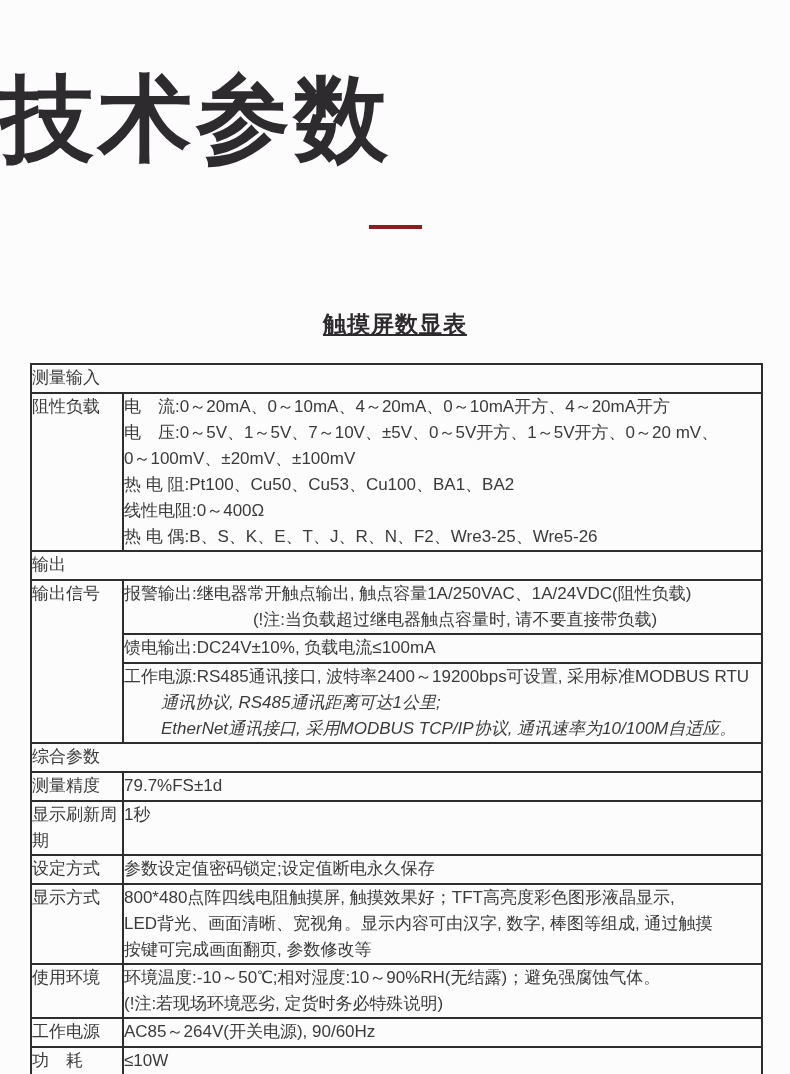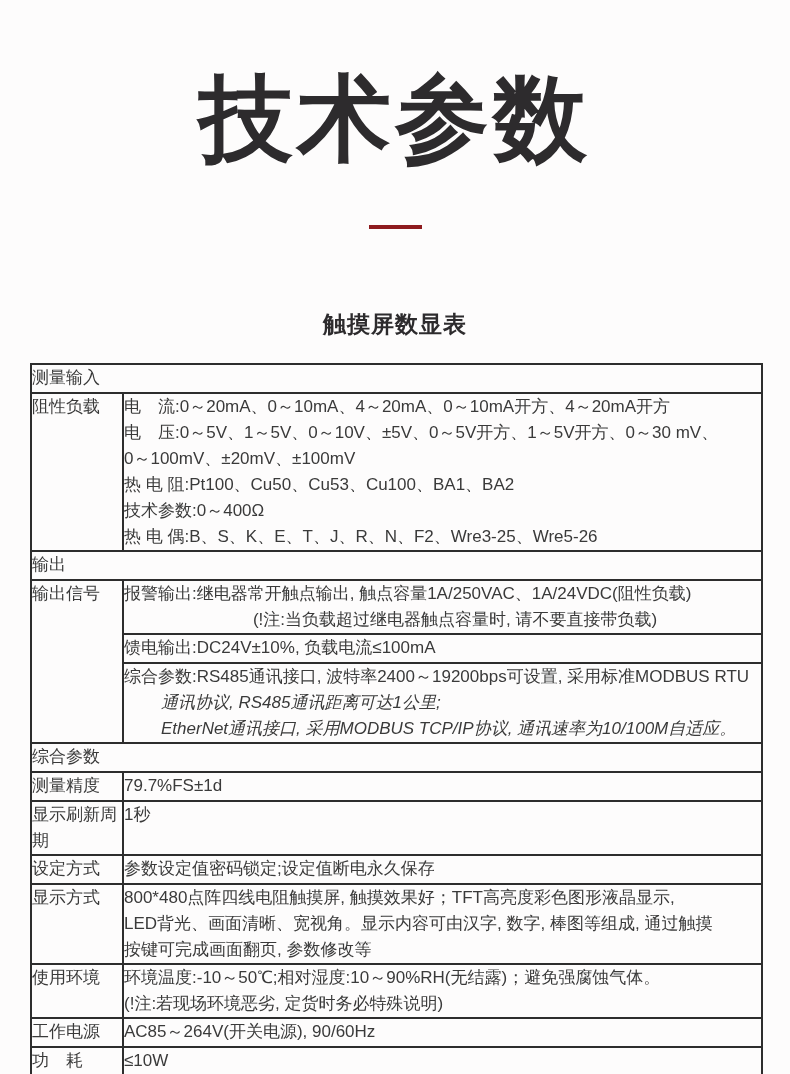--- a/index.html
+++ b/index.html
@@ -10,40 +10,40 @@
     width: 790px;
     height: 1074px;
     background: var(--page-bg, #fdfcfc);
     color: var(--text-color, #3a3a3a);
     font-family: "Liberation Sans", sans-serif;
     overflow: hidden;
   }
   .title {
     margin: 0;
     padding-top: 70px;
-    text-align: center;
     font-size: 94px;
     line-height: 1.04;
     font-weight: 900;
     letter-spacing: 4px;
     color: var(--title-color, #2d2b2d);
   }
   .accent-dash {
     width: 53px;
     height: 4px;
     margin: 57px auto 0;
     background: var(--accent-color, #8e1b1e);
   }
   .subtitle {
     margin: 80px 0 0;
     text-align: center;
     font-size: 23px;
     font-weight: 700;
     color: var(--title-color, #333333);
     letter-spacing: 1px;
+    text-decoration: underline;
   }
   table.spec-table {
     margin: 23px 0 0 30px;
     width: 733px;
     border-collapse: collapse;
     table-layout: fixed;
     font-size: 17px;
     font-weight: 500;
   }
   .spec-table td {
@@ -92,24 +92,24 @@
 
     <tbody>
         <tr class="h27">
       <td colspan="2" class="section-cell">测量输入</td>
     </tr>
 
     <tr>
       <td class="label-cell">阻性负载</td>
       <td class="value-cell">
         <div class="line">电　流:0～20mA、0～10mA、4～20mA、0～10mA开方、4～20mA开方</div>
-        <div class="line">电　压:0～5V、1～5V、0～10V、±5V、0～5V开方、1～5V开方、0～30 mV、</div>
+        <div class="line">电　压:0～5V、1～5V、7～10V、±5V、0～5V开方、1～5V开方、0～20 mV、</div>
         <div class="line">0～100mV、±20mV、±100mV</div>
         <div class="line">热 电 阻:Pt100、Cu50、Cu53、Cu100、BA1、BA2</div>
-        <div class="line">技术参数:0～400Ω</div>
+        <div class="line">线性电阻:0～400Ω</div>
         <div class="line">热 电 偶:B、S、K、E、T、J、R、N、F2、Wre3-25、Wre5-26</div>
       </td>
     </tr>
 
     <tr class="h27">
       <td colspan="2" class="section-cell">输出</td>
     </tr>
 
     <tr>
       <td class="label-cell" rowspan="3">输出信号</td>
@@ -120,21 +120,21 @@
     </tr>
 
     <tr class="h27">
       <td class="value-cell">
         <div class="line">馈电输出:DC24V±10%, 负载电流≤100mA</div>
       </td>
     </tr>
 
     <tr>
       <td class="value-cell">
-        <div class="line">综合参数:RS485通讯接口, 波特率2400～19200bps可设置, 采用标准MODBUS RTU</div>
+        <div class="line">工作电源:RS485通讯接口, 波特率2400～19200bps可设置, 采用标准MODBUS RTU</div>
         <div class="line indent-md">通讯协议, RS485通讯距离可达1公里;</div>
         <div class="line indent-md">EtherNet通讯接口, 采用MODBUS TCP/IP协议, 通讯速率为10/100M自适应。</div>
       </td>
     </tr>
 
     <tr class="h27">
       <td colspan="2" class="section-cell">综合参数</td>
     </tr>
 
     <tr class="h27">

